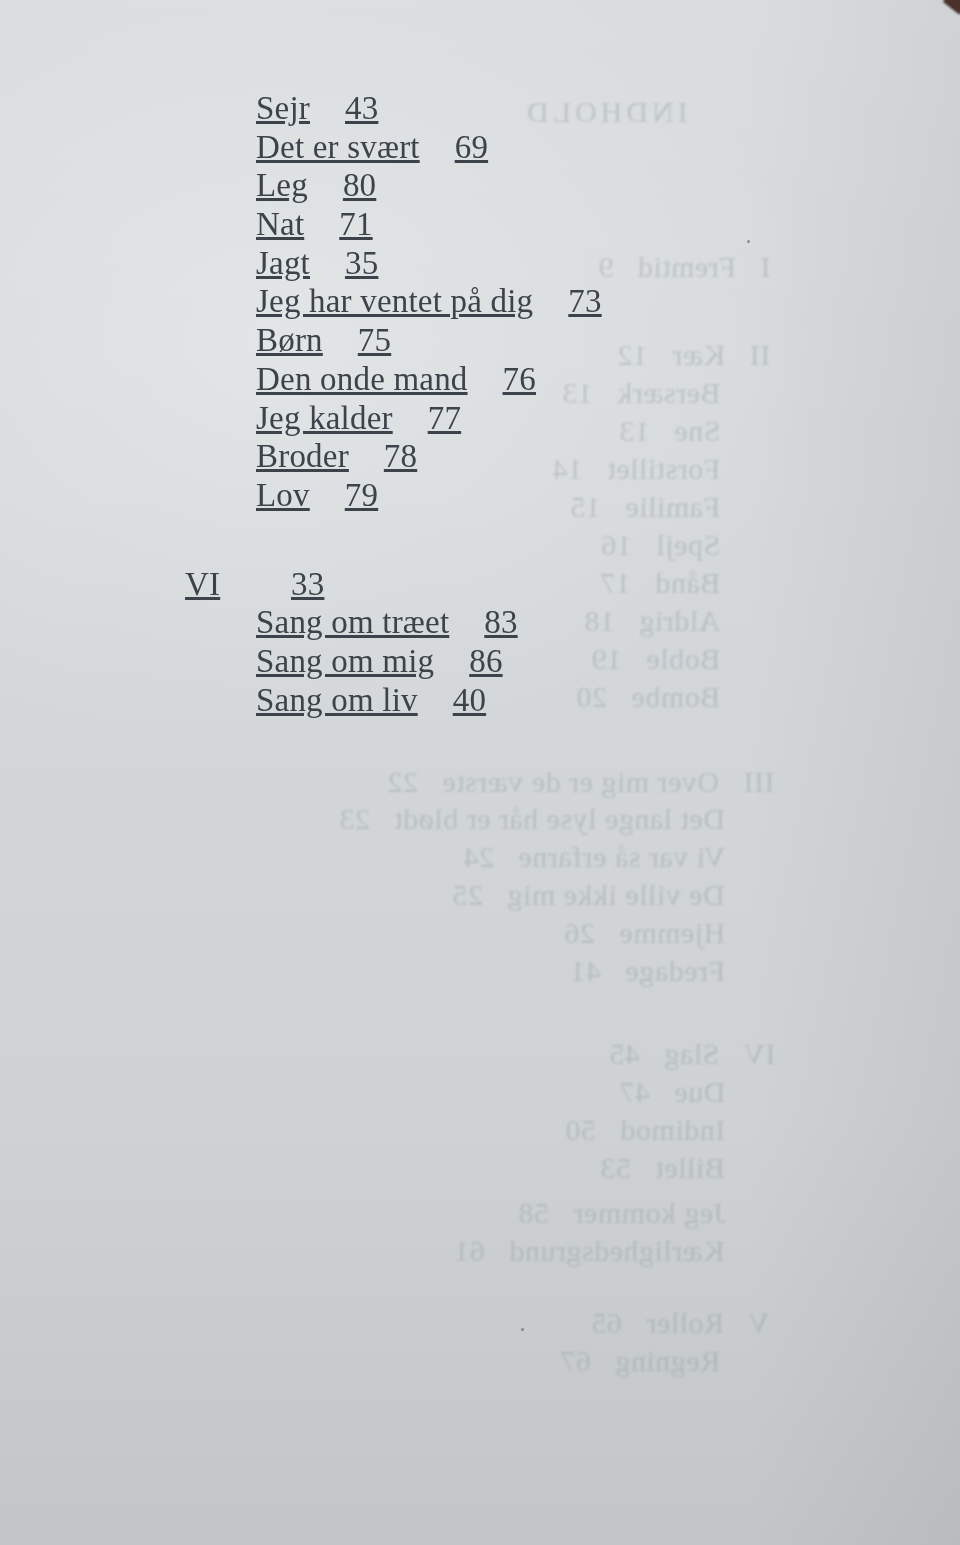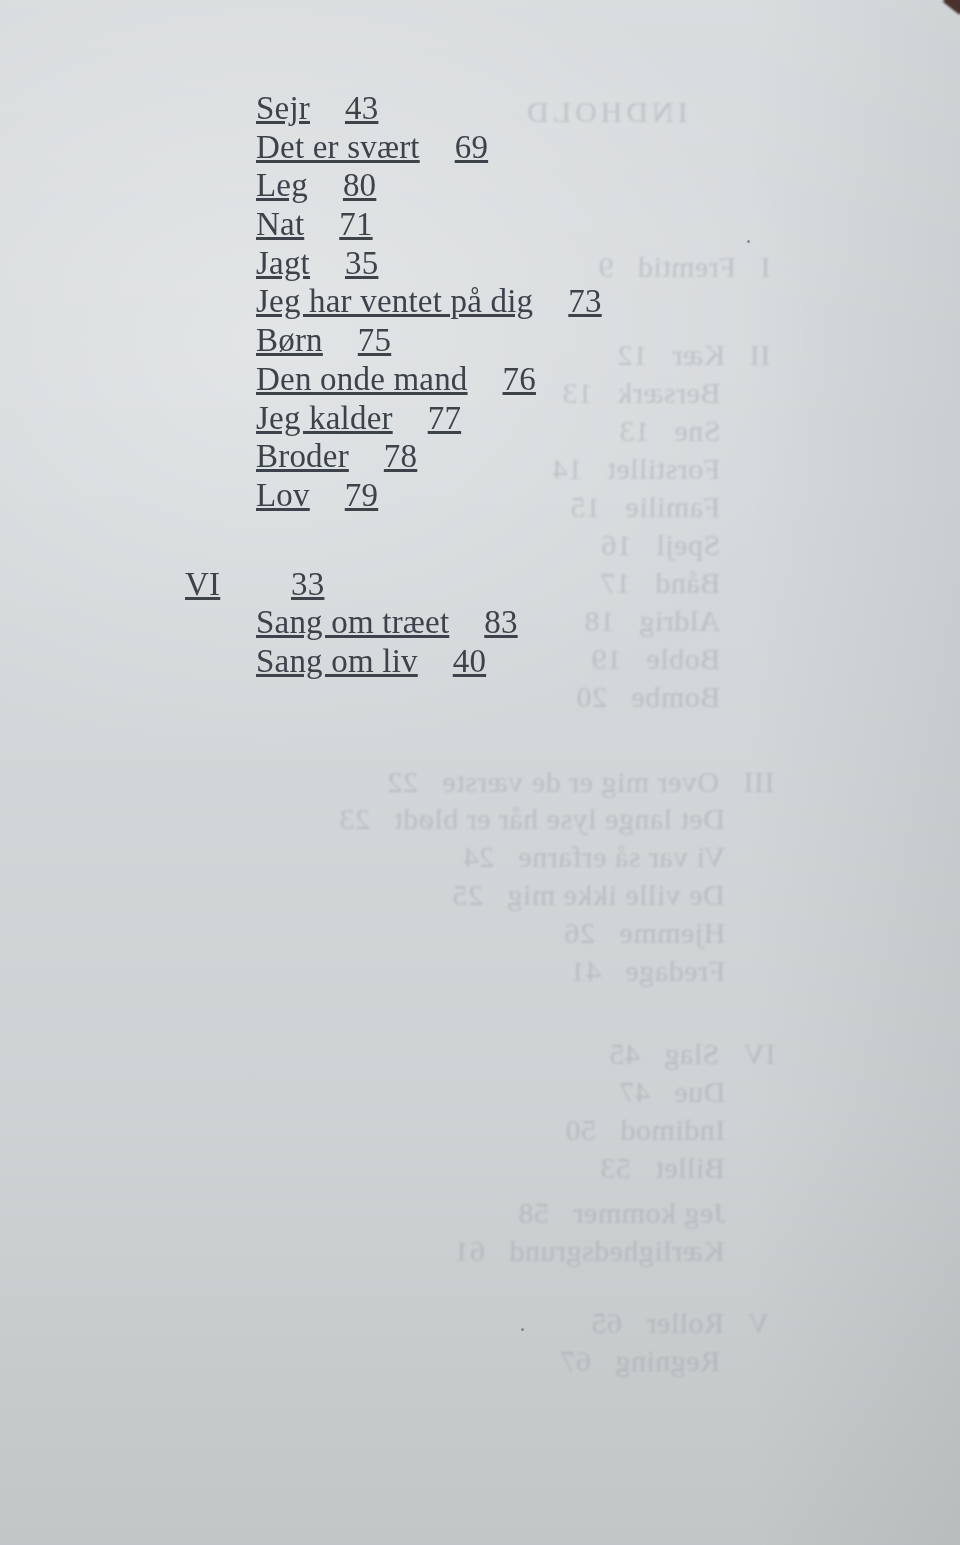--- a/index.html
+++ b/index.html
@@ -188,17 +188,22 @@
     <span class="roman-cell">VI</span>
     <span class="page-num">33</span>
   </div>
   <div class="toc-row">
     <span class="roman-cell"></span>
     <span class="title">Sang om træet</span>
     <span class="page-num">83</span>
   </div>
   <div class="toc-row">
     <span class="roman-cell"></span>
+    <span class="title">Sang om mig</span>
+    <span class="page-num">86</span>
+  </div>
+  <div class="toc-row">
+    <span class="roman-cell"></span>
     <span class="title">Sang om liv</span>
     <span class="page-num">40</span>
   </div>
 
 </div>
 
 </body></html>

